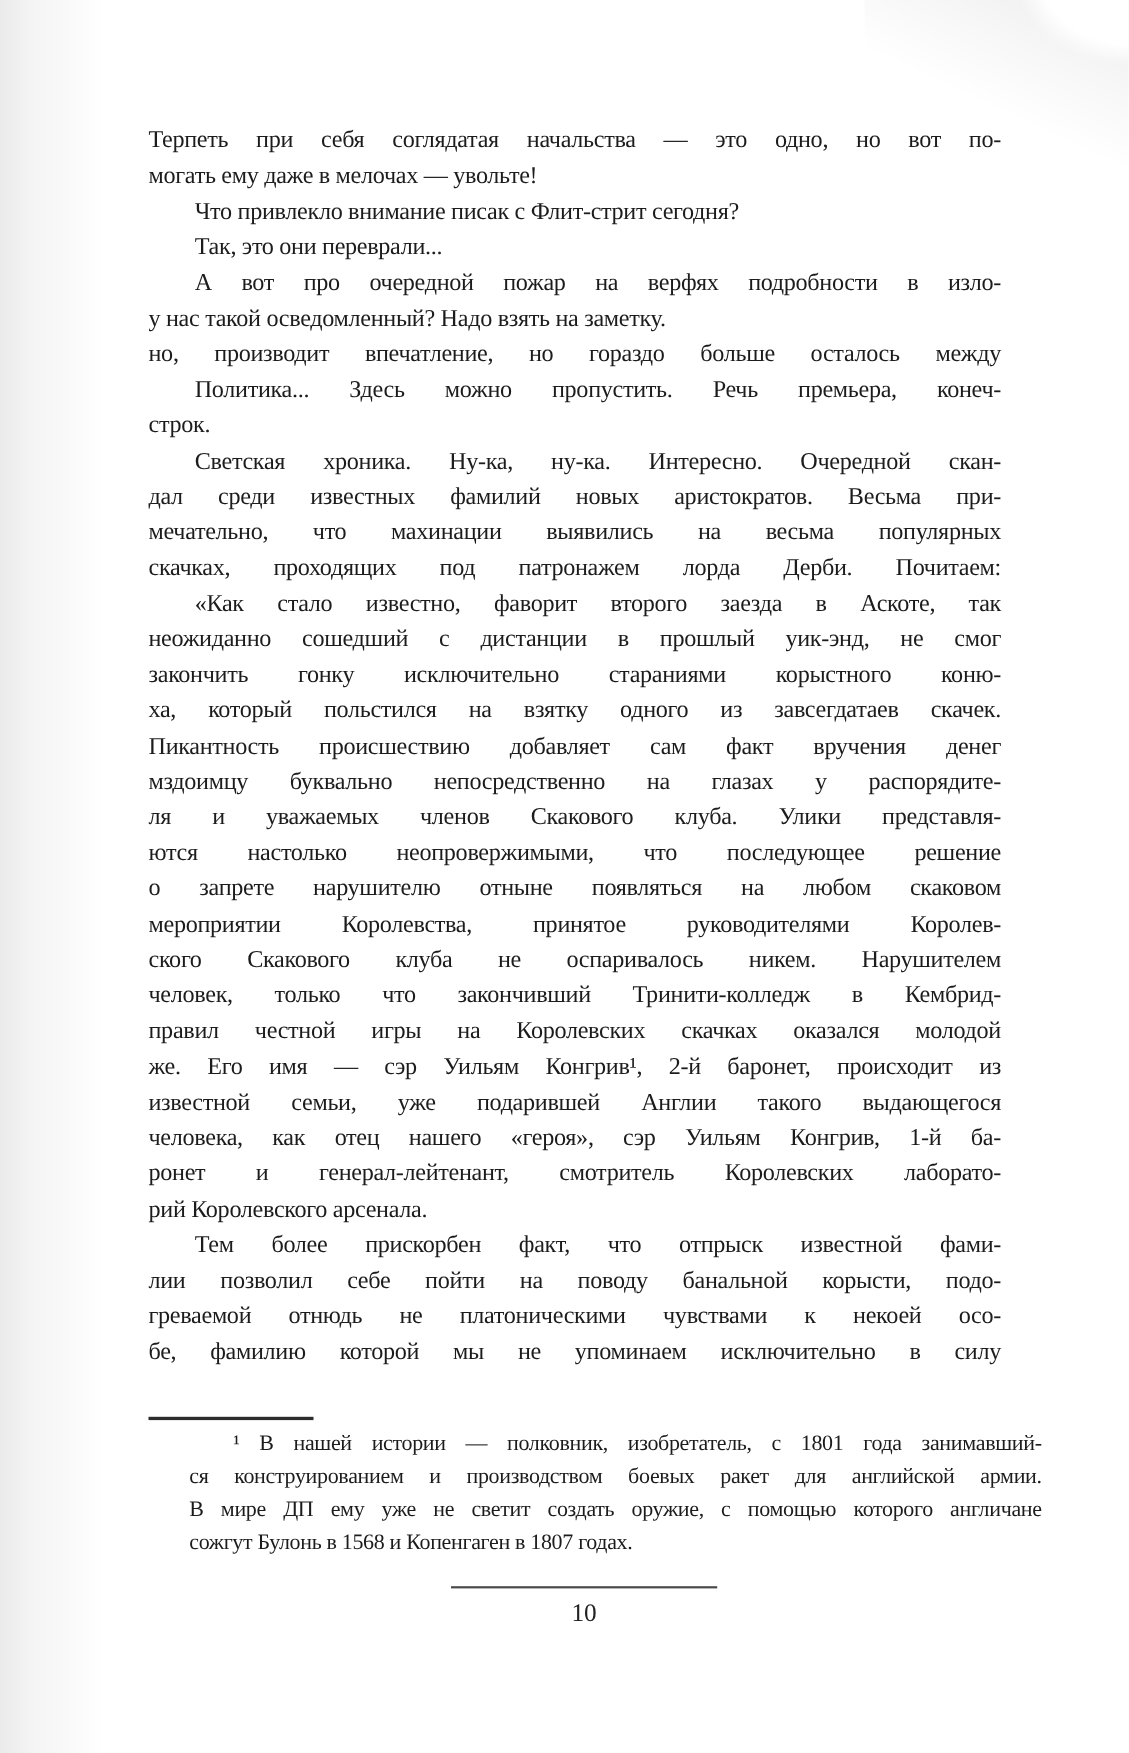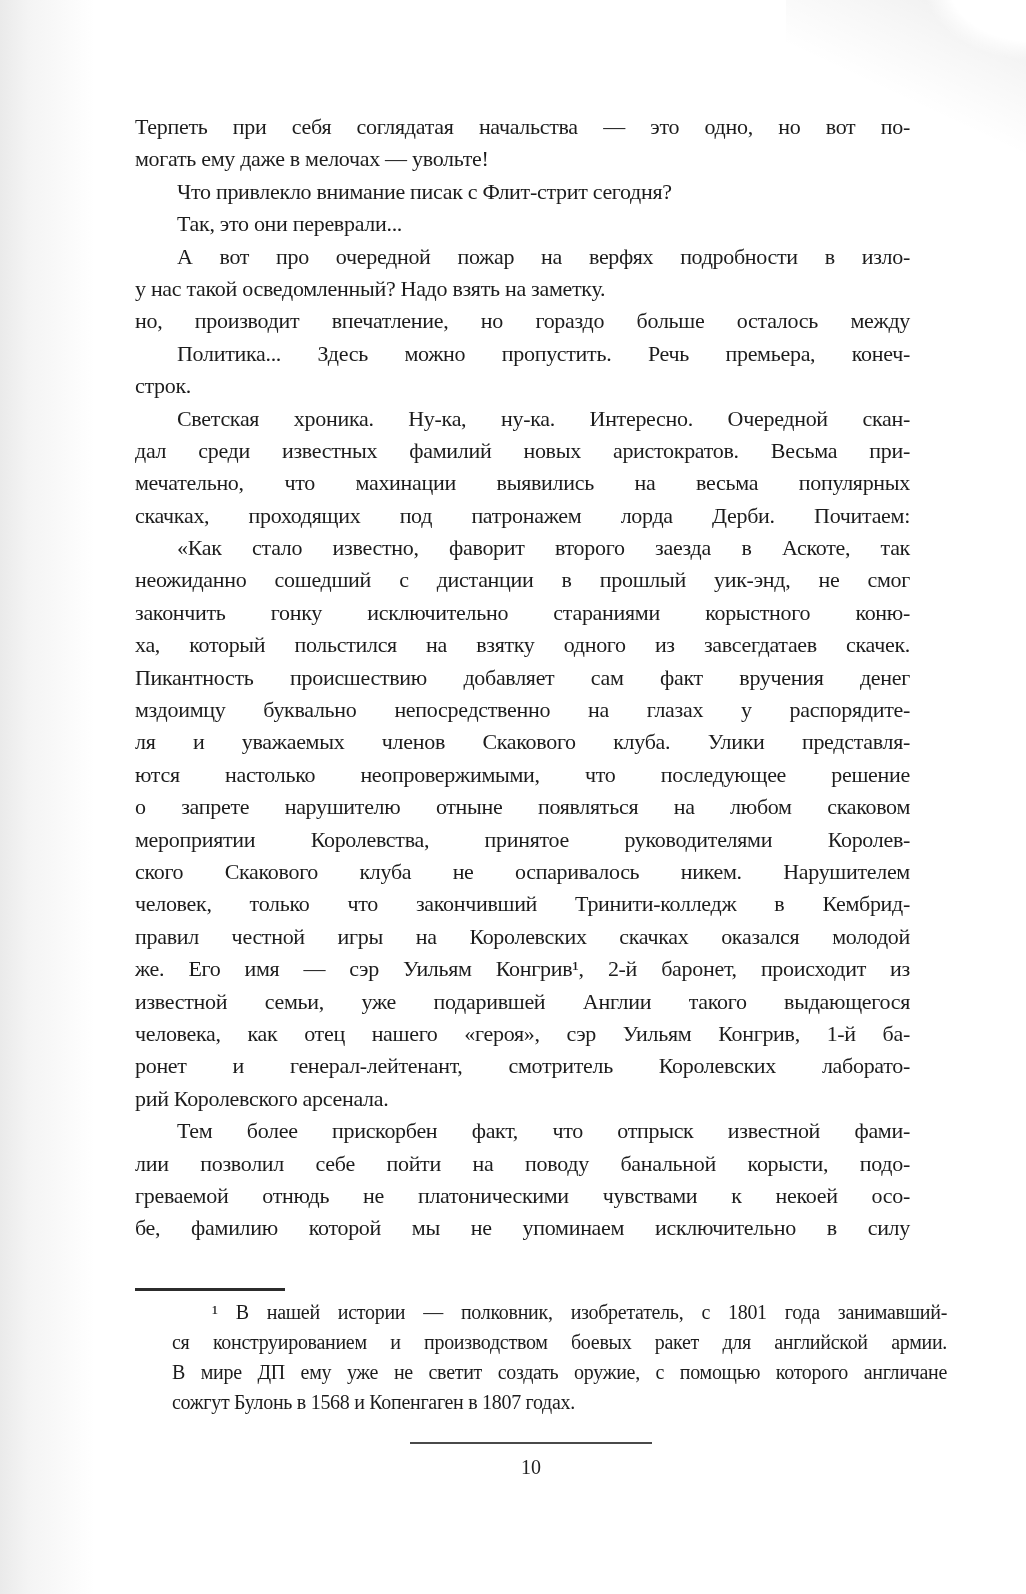--- a/index.html
+++ b/index.html
@@ -56,21 +56,21 @@
   .fn-line.end { text-align-last: left; }
   .fn-line.indent { padding-left: 40px; }
 
   
   .footer-rule {
     position: absolute; left: 410px; top: 1442px; width: 242px;
     border-top: 2px solid #4a4a4a;
   }
   .page-number {
     position: absolute; left: 410px; top: 1450px; width: 242px;
-    text-align: center; font-size: 20px; line-height: 34px; color: #222;
+    text-align: center; font-size: 23px; line-height: 34px; color: #222;
   }
 </style>
 </head>
 <body>
 
 <div class="page">
   <div class="edge-left"></div>
   <div class="corner-curl"></div>
 
   <div class="main-text">

